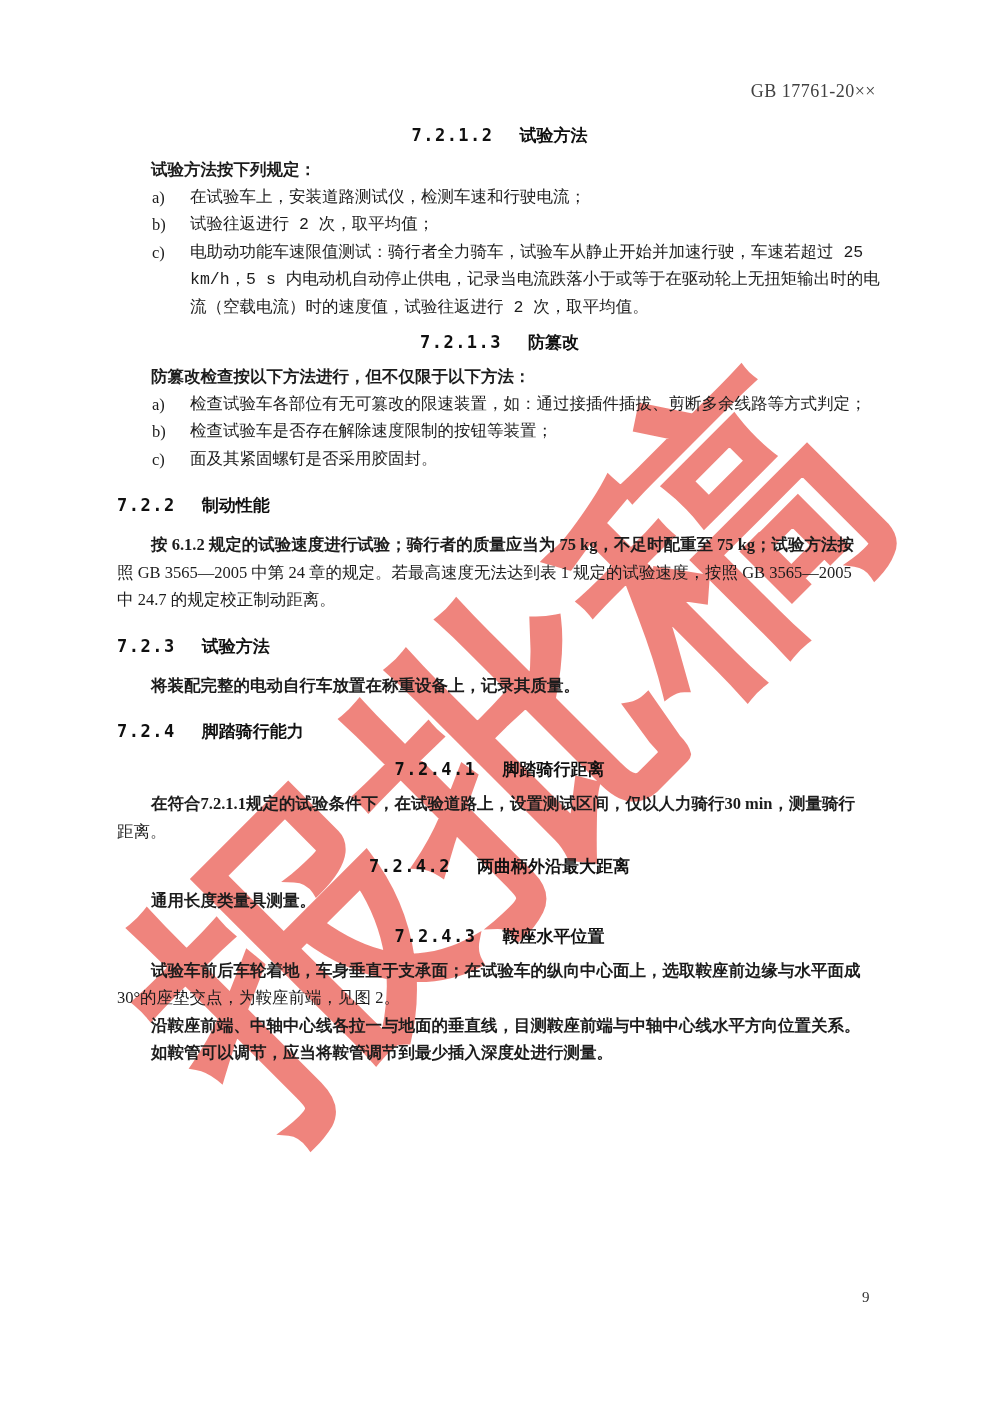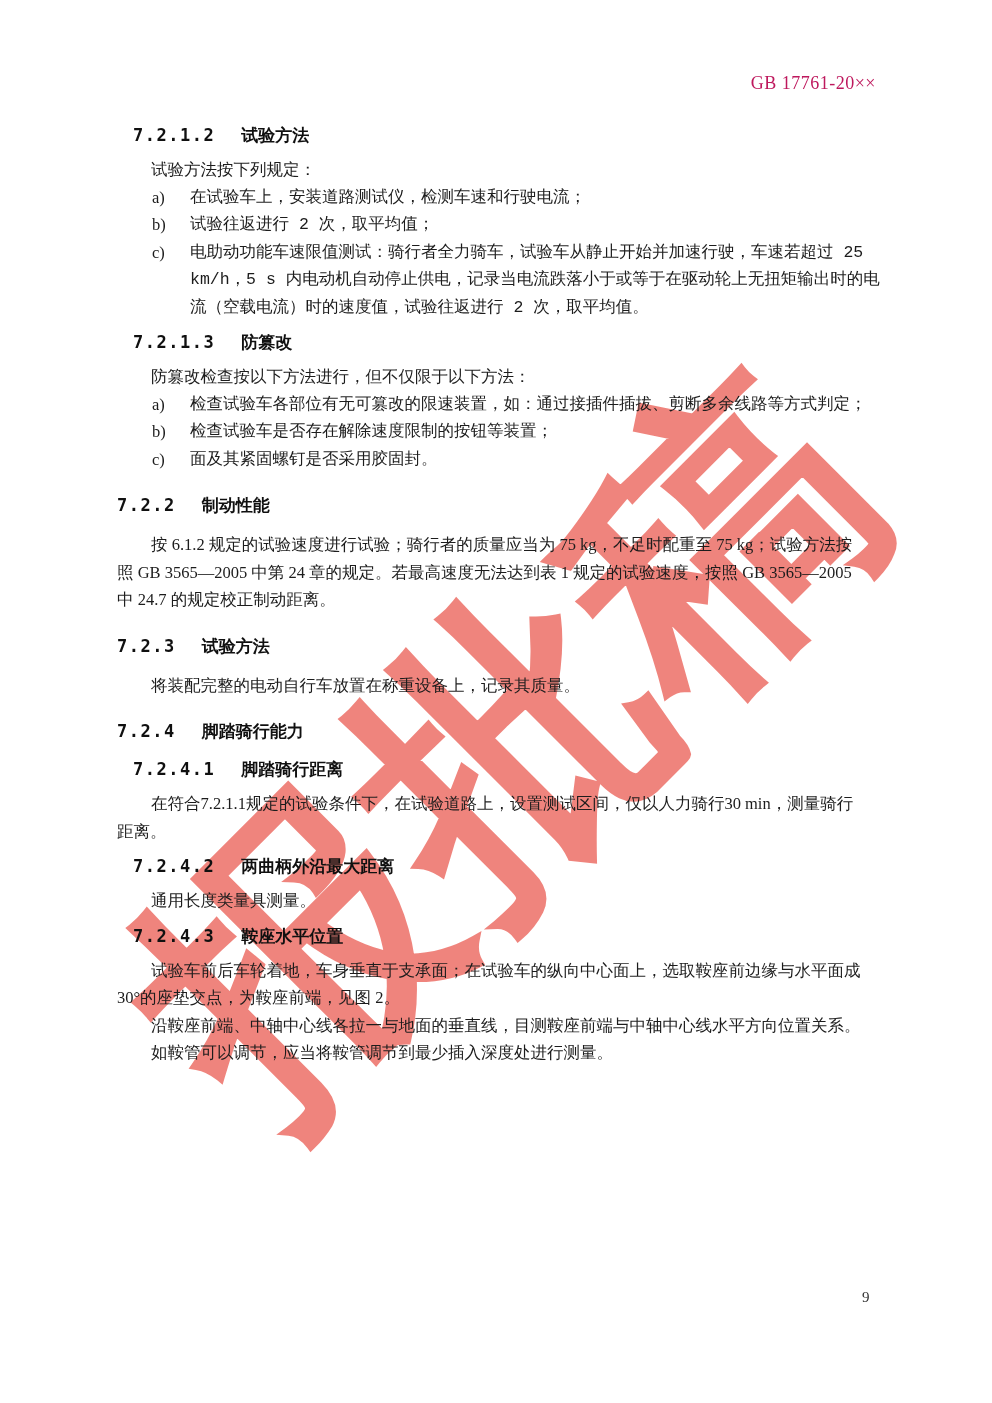--- a/index.html
+++ b/index.html
@@ -6,35 +6,35 @@
   .page{position:relative;width:992px;height:1403px;background:#ffffff;overflow:hidden;
         font-family:"Liberation Serif",serif;color:#1c1c1c;}
 
   
   .watermark{position:absolute;z-index:1;left:-45px;top:598px;width:1110px;height:300px;
              line-height:300px;text-align:center;font-family:"Liberation Serif",serif;
              font-weight:bold;font-size:295px;letter-spacing:2px;color:#ec6a61;opacity:.82;
              transform:rotate(-45deg);user-select:none;}
 
   
-  .doc-code{position:absolute;z-index:2;top:72px;right:116px;
-            font:18px/22px "Liberation Serif",serif;color:#be185d;letter-spacing:.5px;}
+  .doc-code{position:absolute;z-index:2;top:80px;right:116px;
+            font:18px/22px "Liberation Serif",serif;color:#404040;letter-spacing:.5px;}
   .page-num{position:absolute;z-index:2;top:1288px;left:862px;
             font:15px/18px "Liberation Serif",serif;color:#333;}
 
   
   .content{position:relative;z-index:2;padding:114px 110px 0 117px;}
   .ln{font-size:16.5px;line-height:27.5px;}
-  .ind{text-indent:34px;}
+  .ind{text-indent:34px;font-weight:bold;}
 
   .h{font-family:"Liberation Sans",sans-serif;font-weight:bold;font-size:17px;
      line-height:24px;color:#101010;}
   .h .h-num{font-family:"DejaVu Sans Mono",monospace;font-weight:bold;
             letter-spacing:1.5px;margin-right:26px;}
-  .h.l3{margin:9px 16px 8px;}
+  .h.l3{margin:9px 4px 8px;text-align:center;}
   .h.l2{margin:20px 0 13px;}
 
   .li{display:flex;padding-left:35px;}
   .li .marker{flex:0 0 38px;font-size:16.5px;line-height:27.5px;}
   .li .li-lines{flex:1;font-family:Liberation Mono, monospace;}
 </style>
 </head>
 <body>
 
 <div class="page">

